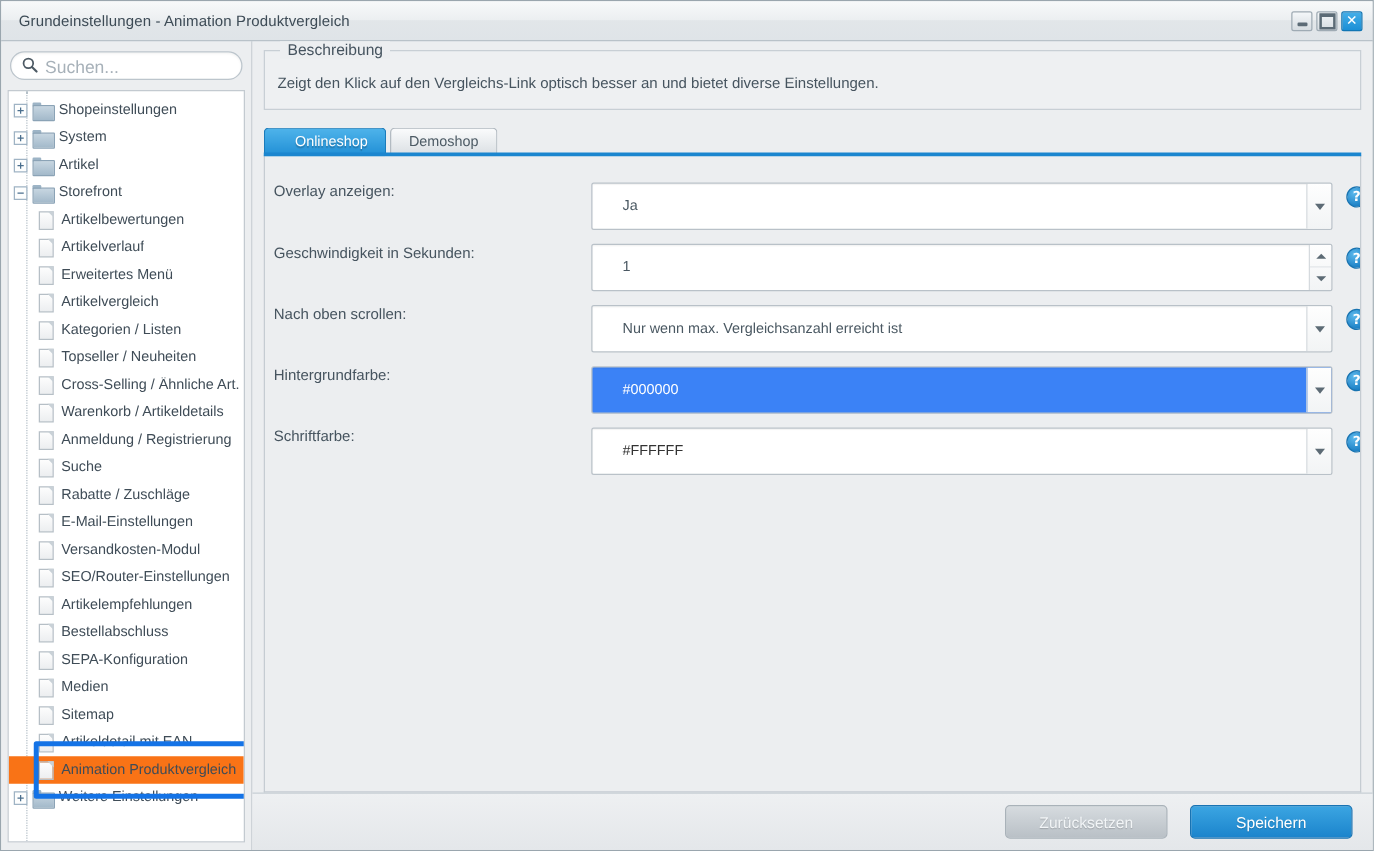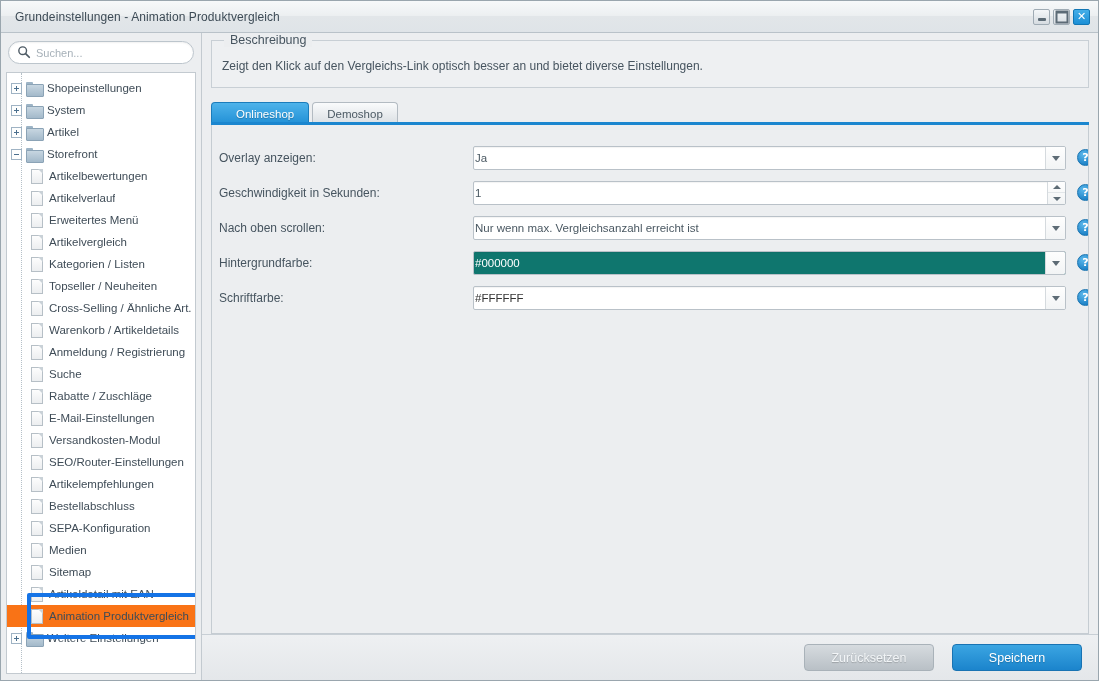--- a/index.html
+++ b/index.html
@@ -87,21 +87,21 @@
     flex: 0 0 auto;
     margin: 2px 2px 8px 2px;
     position: relative;
   }
   #search-input {
     width: 100%; height: 23px;
     border: 1px solid #bcc5cc;
     border-radius: 12px;
     background: #fff;
     padding: 0 8px 0 27px;
-    font-size: 11px;
+    font-size: 14px;
     color: #6d7a84;
     font-family: "Liberation Sans", sans-serif;
     outline: none;
     box-shadow: inset 0 1px 2px rgba(0,0,0,.06);
   }
   #search-input::placeholder { color: #a7b1b9; }
   #search-icon {
     position: absolute; left: 9px; top: 4px;
     width: 14px; height: 14px; pointer-events: none;
   }
@@ -261,40 +261,40 @@
     flex: 1 1 auto;
     margin: 0 9px;
     background: #eceef0;
     border: 1px solid #c5ccd2;
     border-top: none;
     padding: 22px 0 0 0;
     min-height: 0;
     overflow: hidden;
   }
   .frow {
-    display: flex; align-items: center;
+    display: flex; align-items: flex-start;
     margin-bottom: 11px;
     padding-left: 7px;
   }
   .flabel {
     width: 254px; flex: 0 0 254px;
     font-size: 12px;
     color: #46545f;
   }
   .fctl { flex: 0 0 593px; width: 593px; position: relative; }
 
   .inputbox {
-    height: 24px; width: 100%;
+    height: 38px; width: 100%;
     border: 1px solid #b9c1c8;
     background: #fff;
     border-radius: 2px;
     display: flex; align-items: center;
     font-size: 11.5px;
     color: #4a5862;
-    padding-left: 1px;
+    padding-left: 24px;
     box-shadow: inset 0 1px 1px rgba(0,0,0,.05);
     overflow: hidden;
   }
   .inputbox.dark { background: #000; color: #fff; }
   .inputbox .val { flex: 1 1 auto; overflow: hidden; white-space: nowrap; }
 
   .dd-btn {
     flex: 0 0 20px; width: 20px; height: 100%;
     background: linear-gradient(to bottom, #fefefe, #f2f4f5);
     border-left: 1px solid #d5dade;
@@ -572,21 +572,21 @@
                 <div class="dd-btn">
                   <span class="caret"></span>
                 </div>
               </div>
               <div class="help-icon">?</div>
             </div>
           </div>
           <div class="frow">
             <div class="flabel">Hintergrundfarbe:</div>
             <div class="fctl">
-              <div class="inputbox dark" style="background: #0f766e; color: rgb(255, 255, 255);">
+              <div class="inputbox dark" style="background: #3b82f6; color: rgb(255, 255, 255);">
                 <span class="val">#000000</span>
                 <div class="dd-btn">
                   <span class="caret"></span>
                 </div>
               </div>
               <div class="help-icon">?</div>
             </div>
           </div>
           <div class="frow">
             <div class="flabel">Schriftfarbe:</div>

